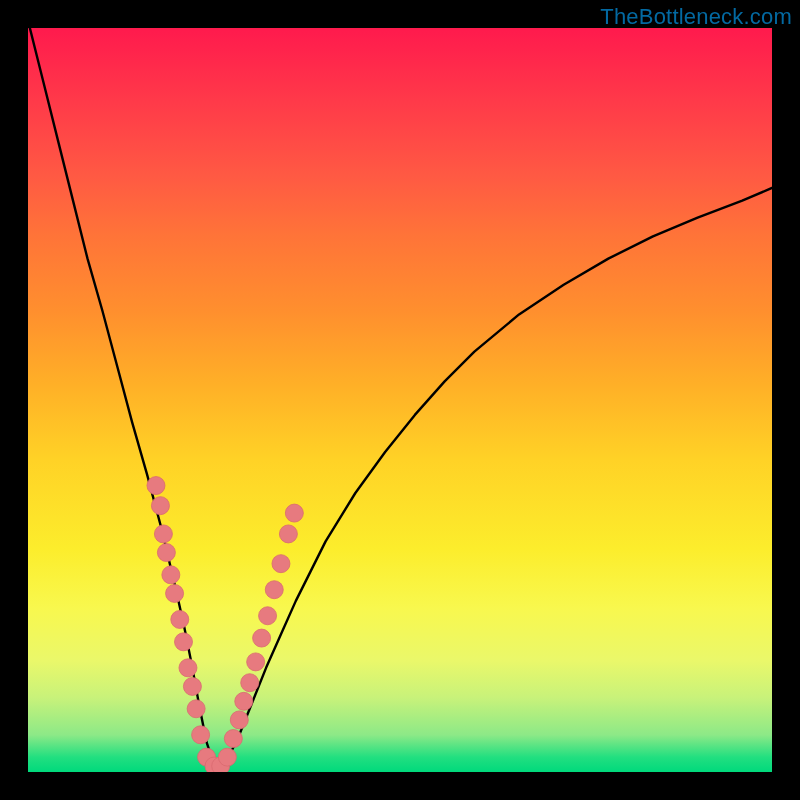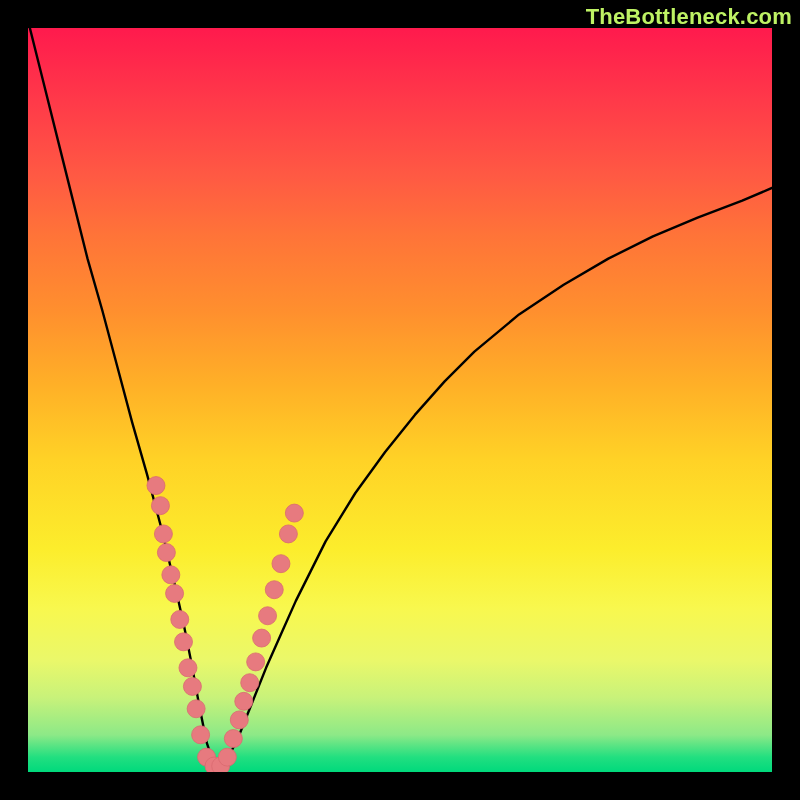--- a/index.html
+++ b/index.html
@@ -44,22 +44,22 @@
       #c8f27a 90%,
       #8de987 95%,
       #22df80 98%,
       #00d97c 100%
     );
   }
   .watermark {
     position: absolute;
     top: 4px;
     right: 8px;
-    color: #bef264;
-    font-weight: 700;
+    color: #0369a1;
+    font-weight: 400;
     font-size: 22px;
     letter-spacing: 0.2px;
     user-select: none;
   }
   svg.overlay {
     position: absolute;
     inset: 0;
     width: 100%;
     height: 100%;
     overflow: visible;

